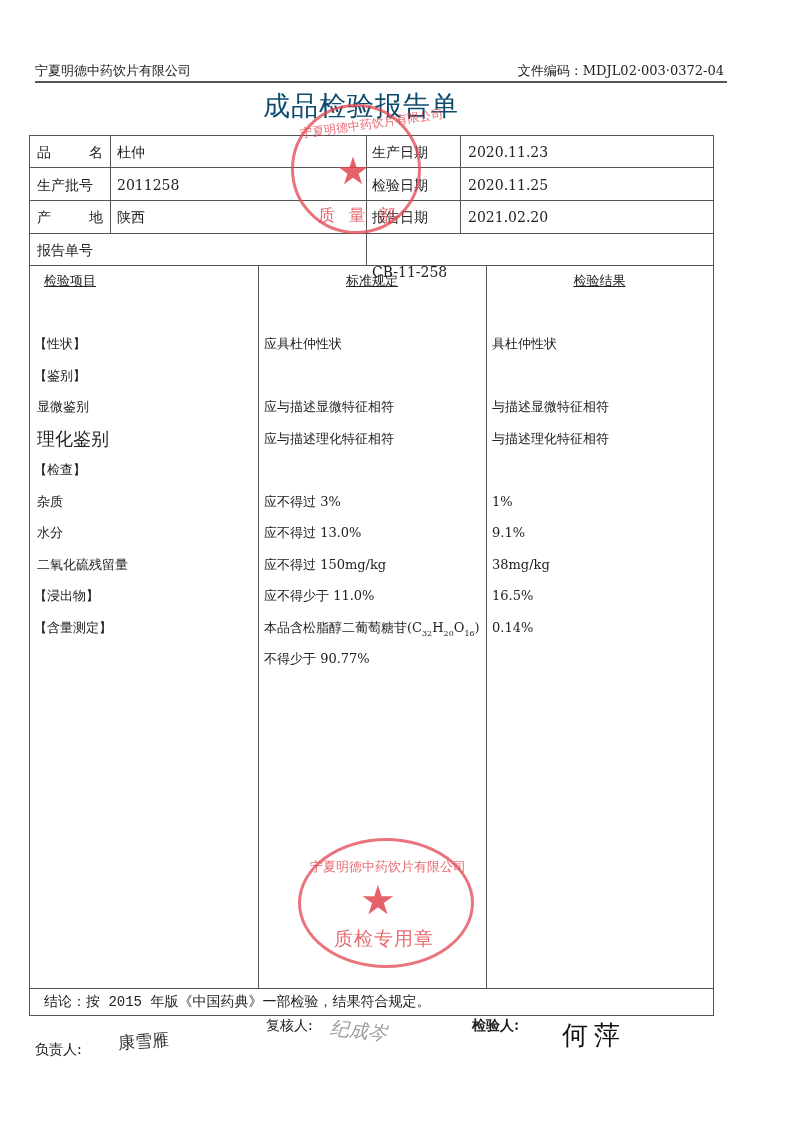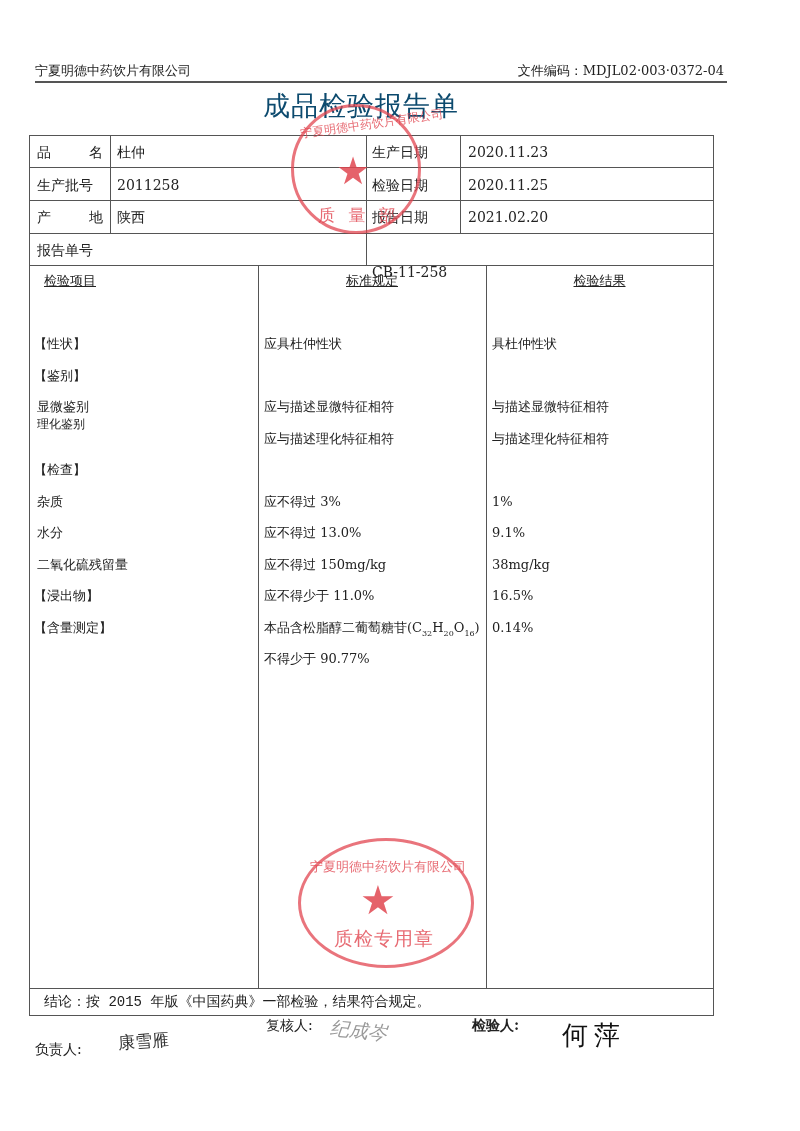--- a/index.html
+++ b/index.html
@@ -86,21 +86,21 @@
   </div>
   <div>
     <div class="cell" style="left:34px;top:367px;font-size:13px;">【鉴别】</div>
   </div>
   <div>
     <div class="cell" style="left:37px;top:398px;font-size:13px;">显微鉴别</div>
     <div class="cell" style="left:264px;top:398px;font-size:13px;">应与描述显微特征相符</div>
     <div class="cell" style="left:492px;top:398px;font-size:13px;">与描述显微特征相符</div>
   </div>
   <div>
-    <div class="cell" style="left:37px;top:415px;font-size:12px;">理化鉴别</div>
+    <div class="cell" style="left:37px;top:430px;font-size:18px;">理化鉴别</div>
     <div class="cell" style="left:264px;top:430px;font-size:13px;">应与描述理化特征相符</div>
     <div class="cell" style="left:492px;top:430px;font-size:13px;">与描述理化特征相符</div>
   </div>
   <div>
     <div class="cell" style="left:34px;top:461px;font-size:13px;">【检查】</div>
   </div>
   <div>
     <div class="cell" style="left:37px;top:493px;font-size:13px;">杂质</div>
     <div class="cell" style="left:264px;top:493px;font-size:13px;">应不得过 3%</div>
     <div class="cell" style="left:492px;top:493px;font-size:13px;">1%</div>

